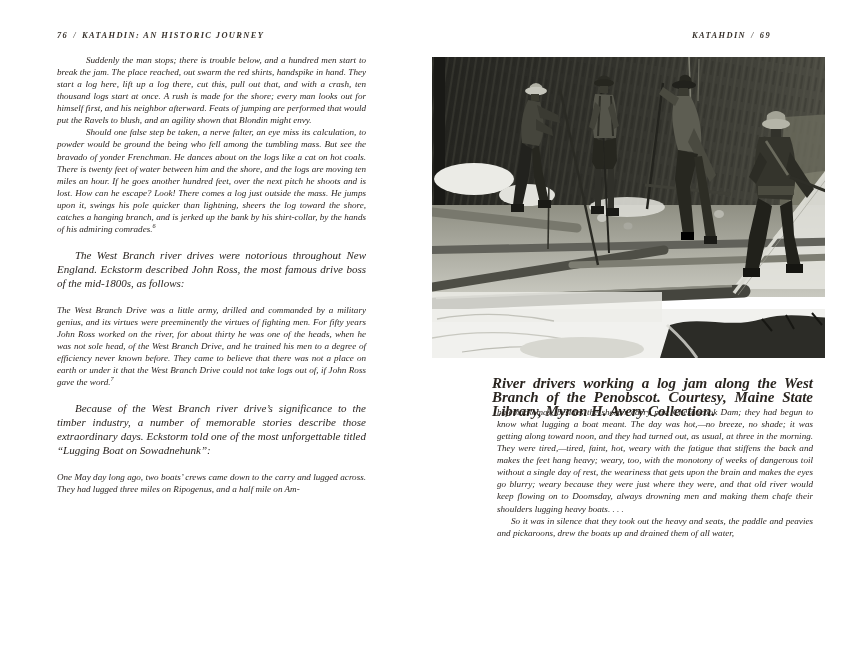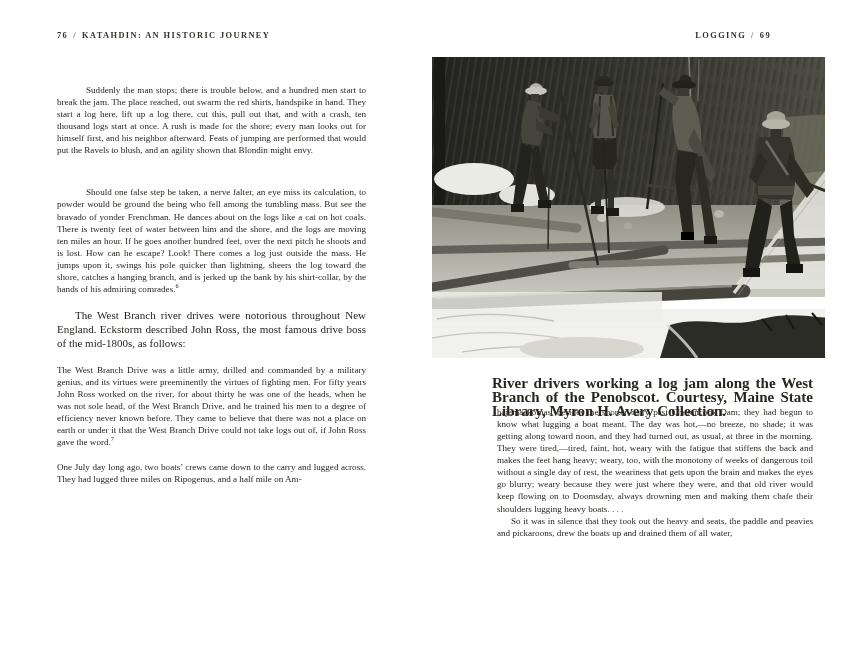--- a/index.html
+++ b/index.html
@@ -1,56 +1,57 @@
 <!DOCTYPE html>
 <html><head>
 <meta charset="utf-8">
 <style>
   html,body{margin:0;padding:0;background:#ffffff;}
   .spread{position:relative;width:825px;height:648px;background:#ffffff;overflow:hidden;
-          font-family:"Liberation Serif","DejaVu Serif",serif;color:#241f1b;}
+          font-family:"Liberation Serif","DejaVu Serif",serif;color:#241f1b;font-style:italic;}
   .running-head{position:absolute;top:31px;font-size:8.4px;font-weight:700;
                 letter-spacing:1.4px;color:#38322c;white-space:nowrap;}
   .rh-left{left:57px;}
   .rh-right{right:54px;}
   .running-head .sep{padding:0 5px;font-weight:400;}
   .col{position:absolute;}
   .left-col{left:57px;top:54px;width:309px;}
   .right-col{left:497px;top:406px;width:316px;}
   p{margin:0;}
   .quote{font-size:9.1px;line-height:12.06px;text-align:justify;}
   .body-text{font-size:11px;line-height:14px;text-align:justify;text-indent:18px;}
-  .fl-indent{text-indent:29px;margin-top:30px;}
+  .fl-indent{text-indent:29px;}
   .fl-indent-sm{text-indent:14px;}
   .mb-q{margin-bottom:13px;}
   .mb-b{margin-bottom:14px;}
   sup{font-size:6.3px;line-height:0;vertical-align:super;}
   .photo{position:absolute;left:432px;top:57px;width:432px;height:301px;margin:0;padding:0;}
   .photo svg{display:block;}
   .caption{position:absolute;left:492px;top:377px;width:321px;font-size:15px;
            line-height:13.9px;font-weight:700;text-align:justify;color:#2a2520;}
 </style>
 </head>
 <body>
 
 <div class="spread">
 
   <header class="running-head rh-left">
     <span>76</span><span class="sep">/</span><span>KATAHDIN: AN HISTORIC JOURNEY</span>
   </header>
   <header class="running-head rh-right">
-    <span>LOGGING</span><span class="sep">/</span><span>69</span>
+    <span>KATAHDIN</span><span class="sep">/</span><span>69</span>
   </header>
 
   <div class="col left-col">
     <p class="quote fl-indent"><span>Suddenly the man stops; there is trouble below, and a hundred men start to break the jam. The place reached, out swarm the red shirts, handspike in hand. They start a log here, lift up a log there, cut this, pull out that, and with a crash, ten thousand logs start at once. A rush is made for the shore; every man looks out for himself first, and his neighbor afterward. Feats of jumping are performed that would put the Ravels to blush, and an agility shown that Blondin might envy.</span></p>
     <p class="quote fl-indent mb-q"><span>Should one false step be taken, a nerve falter, an eye miss its calculation, to powder would be ground the being who fell among the tumbling mass. But see the bravado of yonder Frenchman. He dances about on the logs like a cat on hot coals. There is twenty feet of water between him and the shore, and the logs are moving ten miles an hour. If he goes another hundred feet, over the next pitch he shoots and is lost. How can he escape? Look! There comes a log just outside the mass. He jumps upon it, swings his pole quicker than lightning, sheers the log toward the shore, catches a hanging branch, and is jerked up the bank by his shirt-collar, by the hands of his admiring comrades.</span><sup>6</sup></p>
     <p class="body-text mb-b"><span>The West Branch river drives were notorious throughout New England. Eckstorm described John Ross, the most famous drive boss of the mid-1800s, as follows:</span></p>
     <p class="quote mb-q"><span>The West Branch Drive was a little army, drilled and commanded by a military genius, and its virtues were preeminently the virtues of fighting men. For fifty years John Ross worked on the river, for about thirty he was one of the heads, when he was not sole head, of the West Branch Drive, and he trained his men to a degree of efficiency never known before. They came to believe that there was not a place on earth or under it that the West Branch Drive could not take logs out of, if John Ross gave the word.</span><sup>7</sup></p>
-    <p class="quote"><span>One July day long ago, two boats’ crews came down to the carry and lugged across. They had lugged three miles on Ripogenus, and a half mile on Am-</span></p>
+    <p class="body-text mb-b"><span>Because of the West Branch river drive’s significance to the timber industry, a number of memorable stories describe those extraordinary days. Eckstorm told one of the most unforgettable titled “Lugging Boat on Sowadnehunk”:</span></p>
+    <p class="quote"><span>One May day long ago, two boats’ crews came down to the carry and lugged across. They had lugged three miles on Ripogenus, and a half mile on Am-</span></p>
   </div>
 
   <figure class="photo">
     <svg width="432" height="301" viewBox="0 0 432 301" xmlns="http://www.w3.org/2000/svg">
       <defs>
         <linearGradient id="forestGrad" x1="0" y1="0" x2="1" y2="0">
           <stop offset="0" stop-color="#23231f"></stop>
             <stop offset="0.45" stop-color="#33332d"></stop>
           <stop offset="0.8" stop-color="#44443c"></stop>
             <stop offset="1" stop-color="#55544a"></stop>

